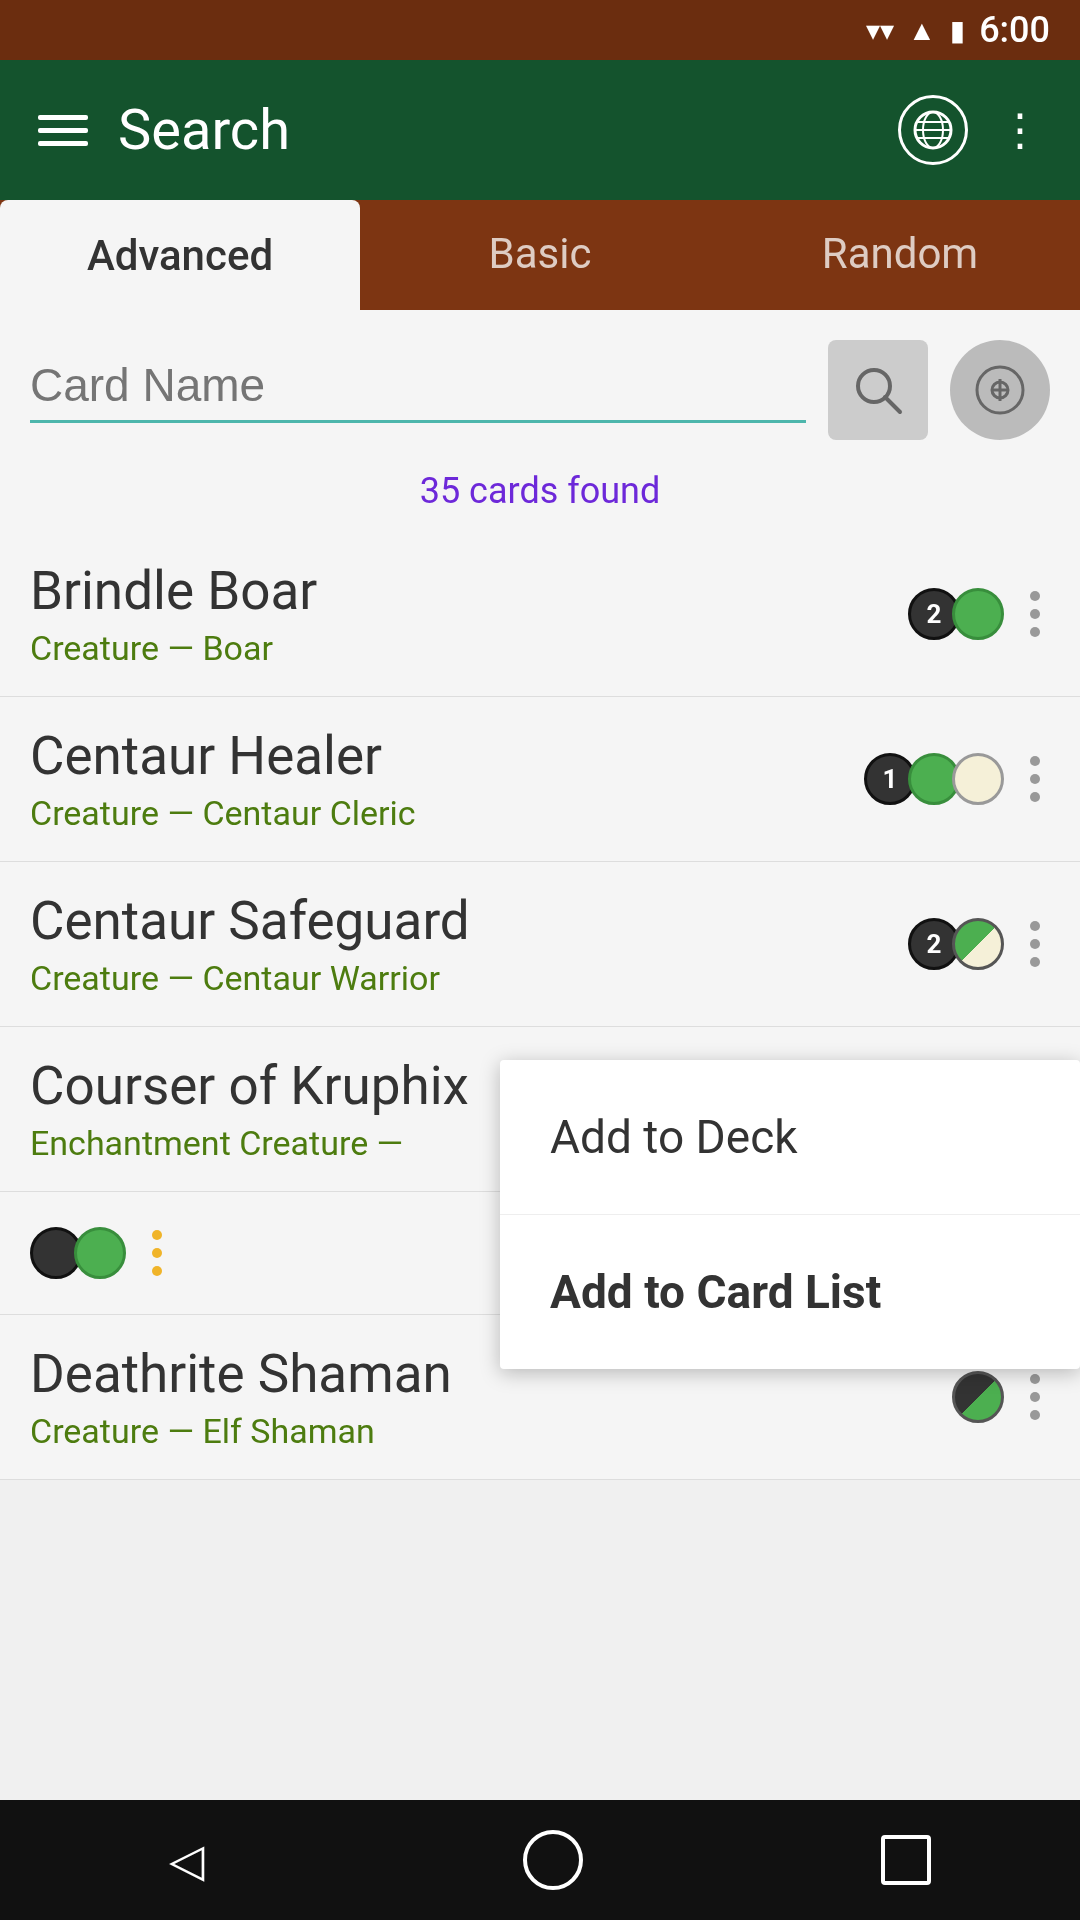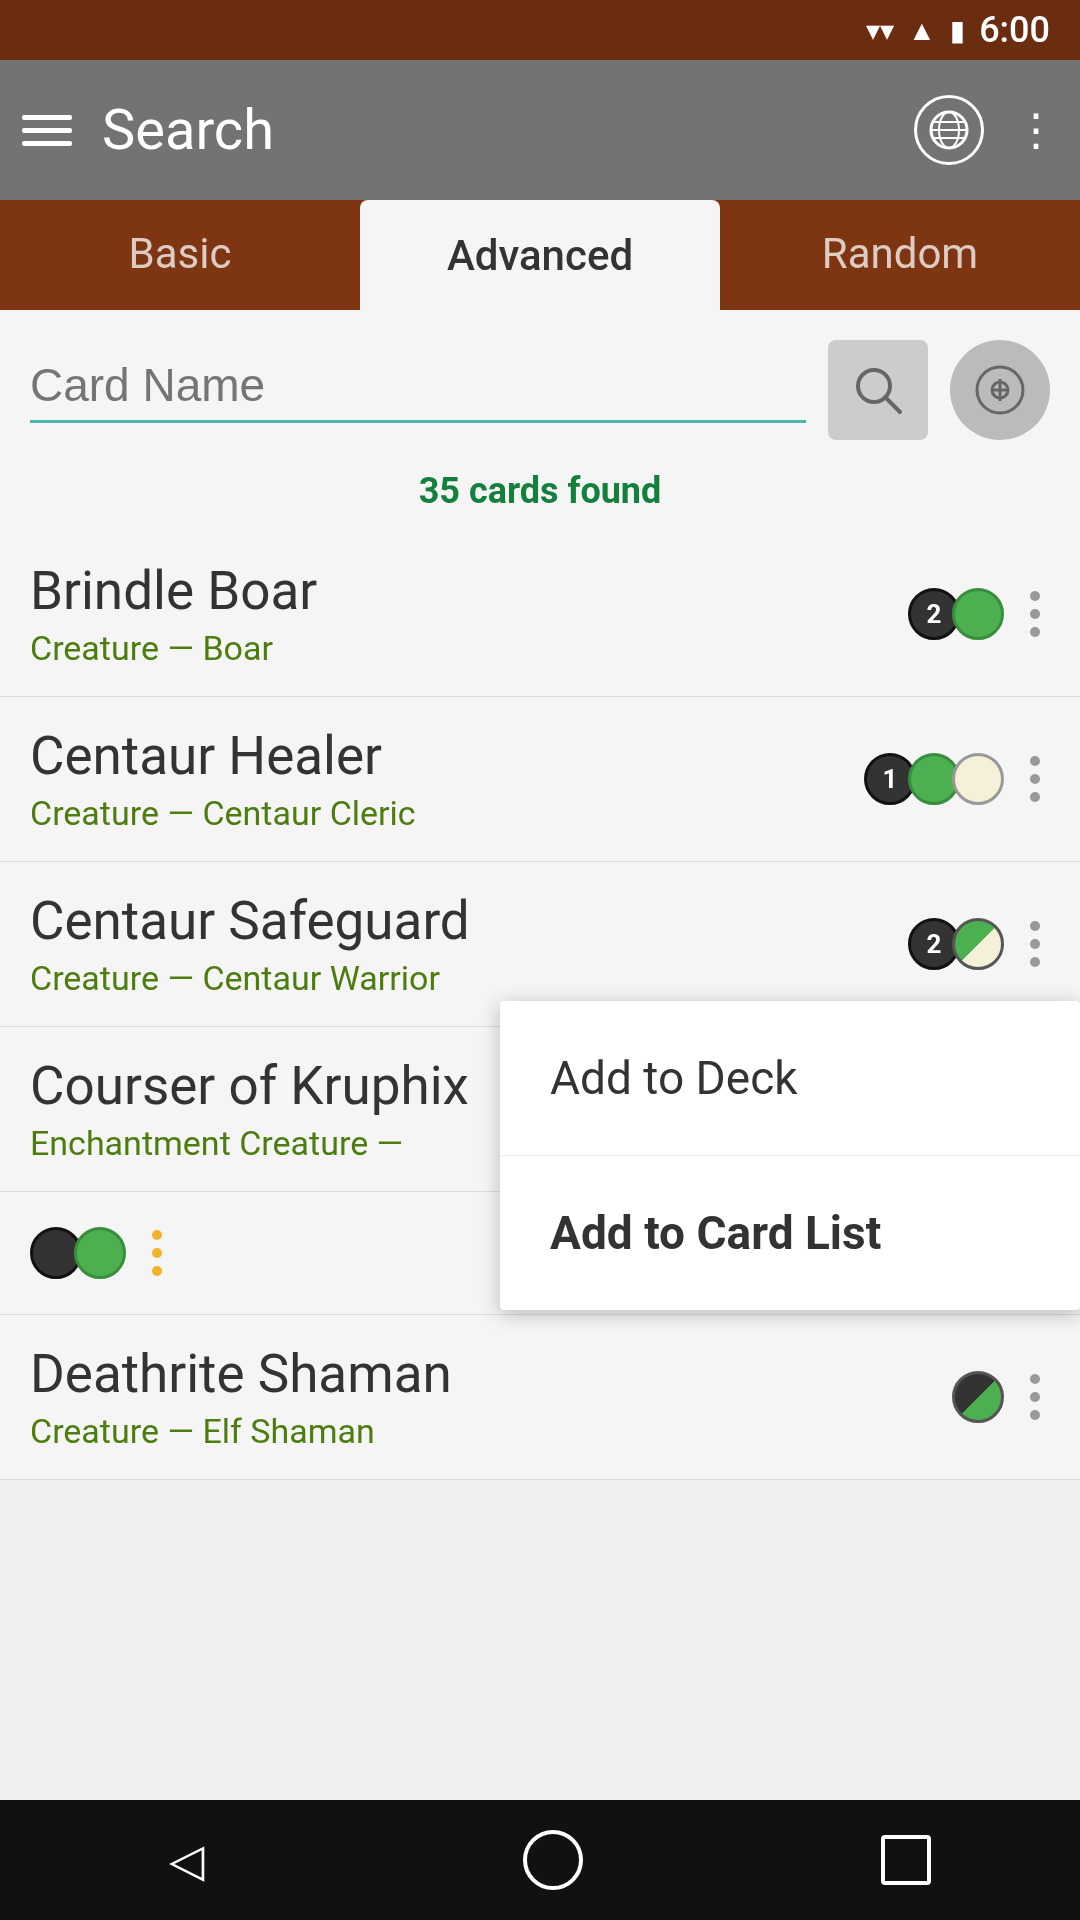--- a/index.html
+++ b/index.html
@@ -34,25 +34,25 @@
       font-size: 36px;
       font-weight: 500;
     }
     .icon-wifi, .icon-signal, .icon-battery {
       color: white;
       font-size: 28px;
     }
 
     
     .app-bar {
-      background: #737373;
+      background: #14532d;
       height: 140px;
       display: flex;
       align-items: center;
-      padding: 0 22px;
+      padding: 0 38px;
       gap: 30px;
     }
     .menu-icon {
       color: white;
       font-size: 48px;
       cursor: pointer;
       display: flex;
       flex-direction: column;
       gap: 8px;
       justify-content: center;
@@ -164,22 +164,21 @@
       font-size: 44px;
       color: #555;
     }
 
     
     .results-count {
       background: #f5f5f5;
       text-align: center;
       padding: 20px;
       font-size: 36px;
-      color: #15803d;
-      font-weight: bold;
+      color: #6d28d9;
     }
 
     
     .card-list {
       background: #f5f5f5;
     }
     .card-item {
       background: #f5f5f5;
       padding: 28px 30px;
       border-bottom: 1px solid #ddd;
@@ -251,21 +250,21 @@
     }
 
     
     .context-menu {
       position: absolute;
       background: white;
       box-shadow: 0 4px 20px rgba(0,0,0,0.25);
       border-radius: 4px;
       width: 580px;
       right: 0;
-      top: 1001px;
+      top: 1060px;
       z-index: 100;
     }
     .context-menu-item {
       padding: 50px 50px;
       font-size: 46px;
       color: #333;
       cursor: pointer;
       border-bottom: 1px solid #eee;
     }
     .context-menu-item:last-child {
@@ -332,25 +331,25 @@
         <line x1="2" y1="20" x2="38" y2="20" stroke="white" stroke-width="2"></line>
         <line x1="4" y1="12" x2="36" y2="12" stroke="white" stroke-width="2"></line>
         <line x1="4" y1="28" x2="36" y2="28" stroke="white" stroke-width="2"></line>
       </svg>
     </div>
     <span class="more-icon">⋮</span>
   </div>
 </div>
 
 <div class="tabs">
+  <div class="tab active">
+    <span>Advanced</span>
+  </div>
   <div class="tab">
     <span>Basic</span>
-  </div>
-  <div class="tab active">
-    <span>Advanced</span>
   </div>
   <div class="tab">
     <span>Random</span>
   </div>
 </div>
 
 <div class="search-area">
   <div class="search-input-wrapper">
     <input class="search-input" type="text" placeholder="Card Name" style="">
   </div>

